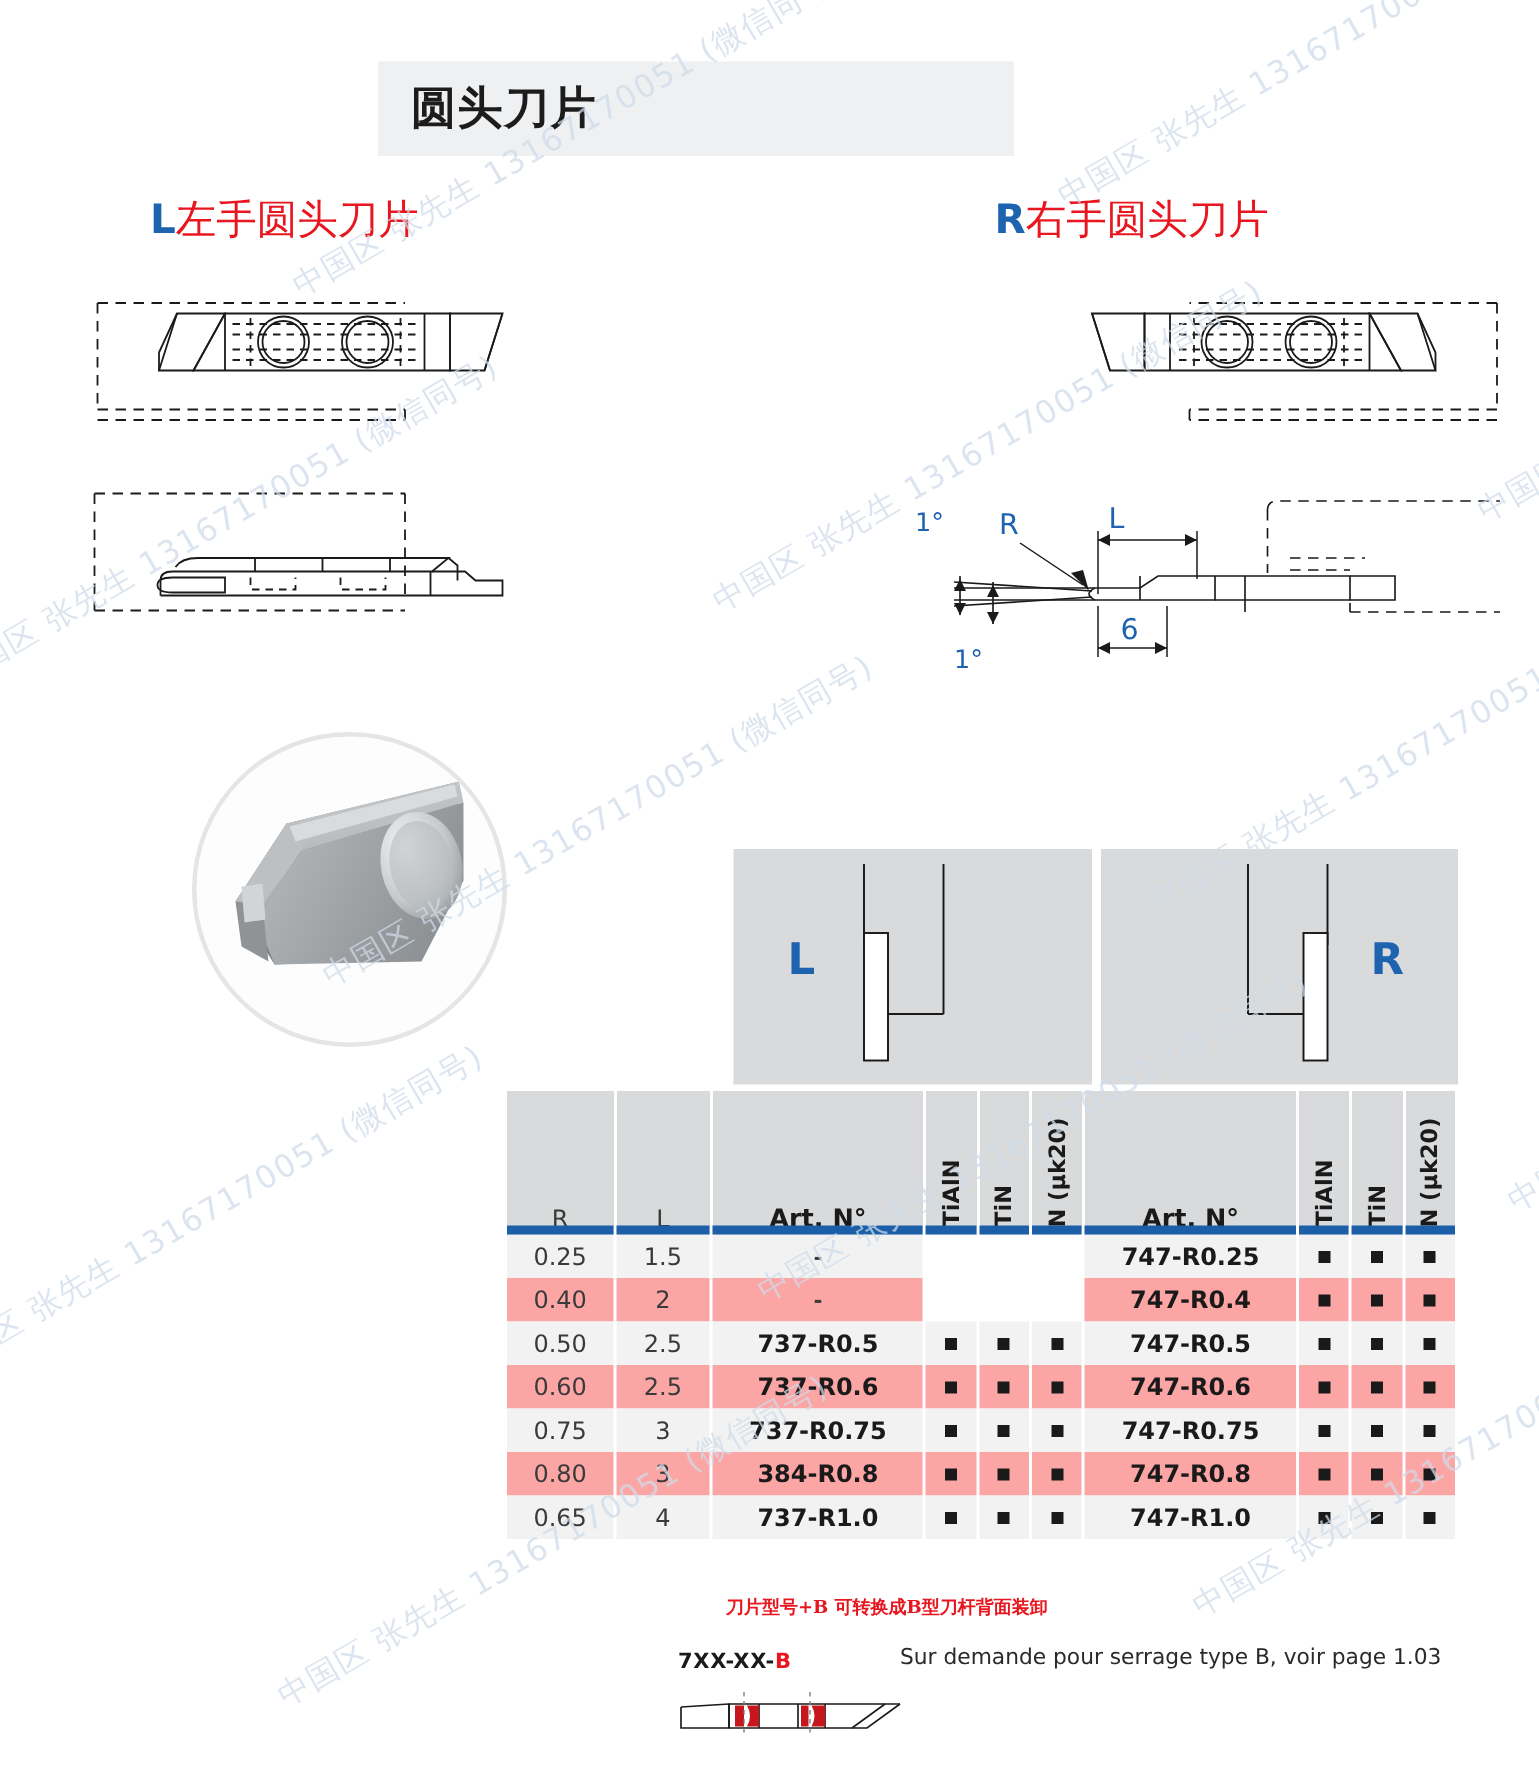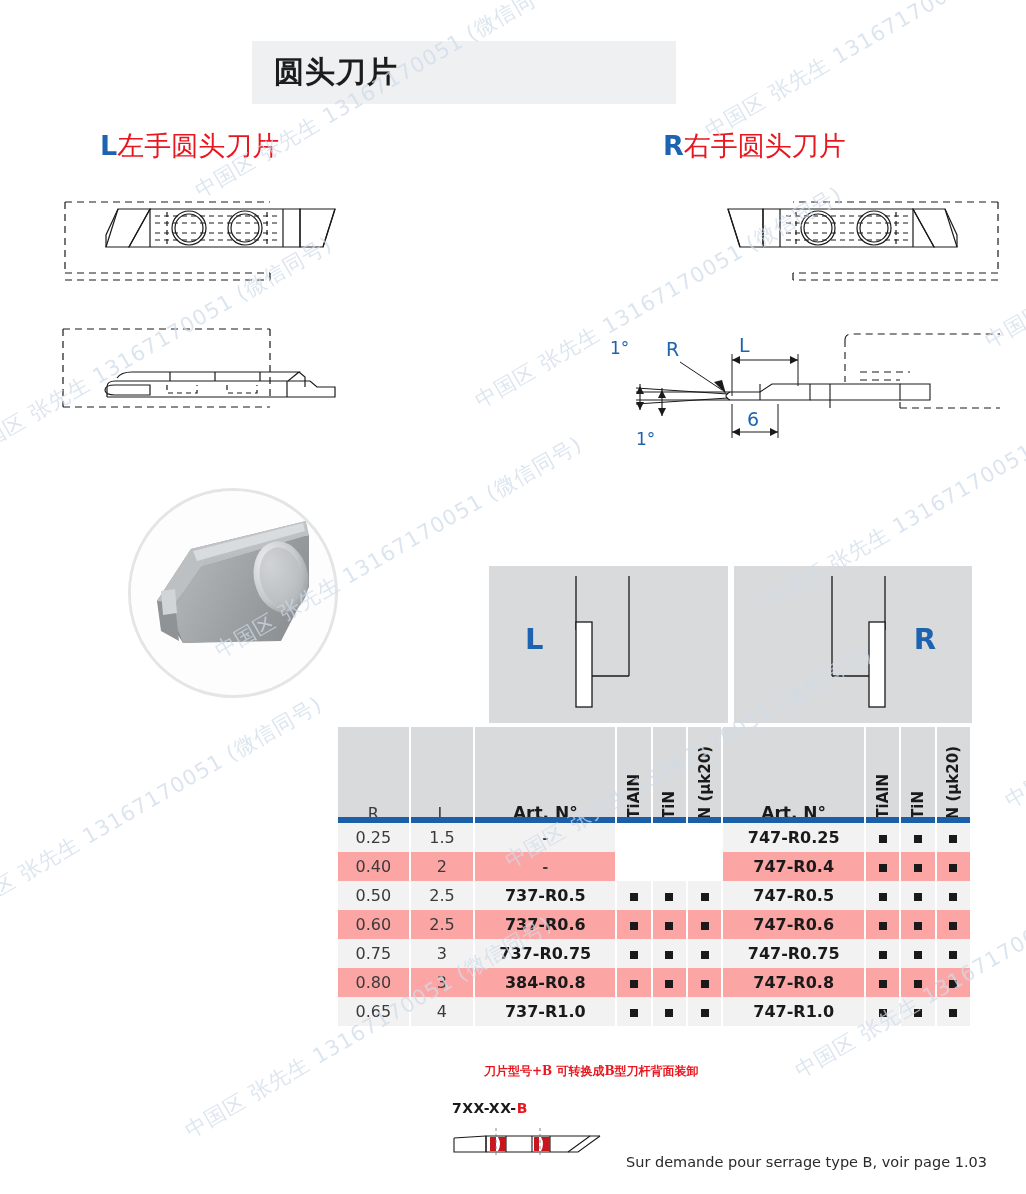--- a/index.html
+++ b/index.html
@@ -222,24 +222,23 @@
     z-index: 3;
   }
   .footer-code .b-red { color: #e8171f; }
   .footer-dwg {
     position: absolute;
     left: 450px; top: 1122px;
     z-index: 3;
   }
   .footer-langs {
     position: absolute;
-    left: 600px; top: 1154px;
+    left: 600px; top: 1097px;
     z-index: 3;
     line-height: 17px;
-    margin-left: 26px;
   }
   .footer-langs div {
     font-size: 14.5px;
     color: #2a2a2a;
     font-family: "DejaVu Sans", sans-serif;
     white-space: nowrap;
   }
 </style>
 </head>
 <body>

